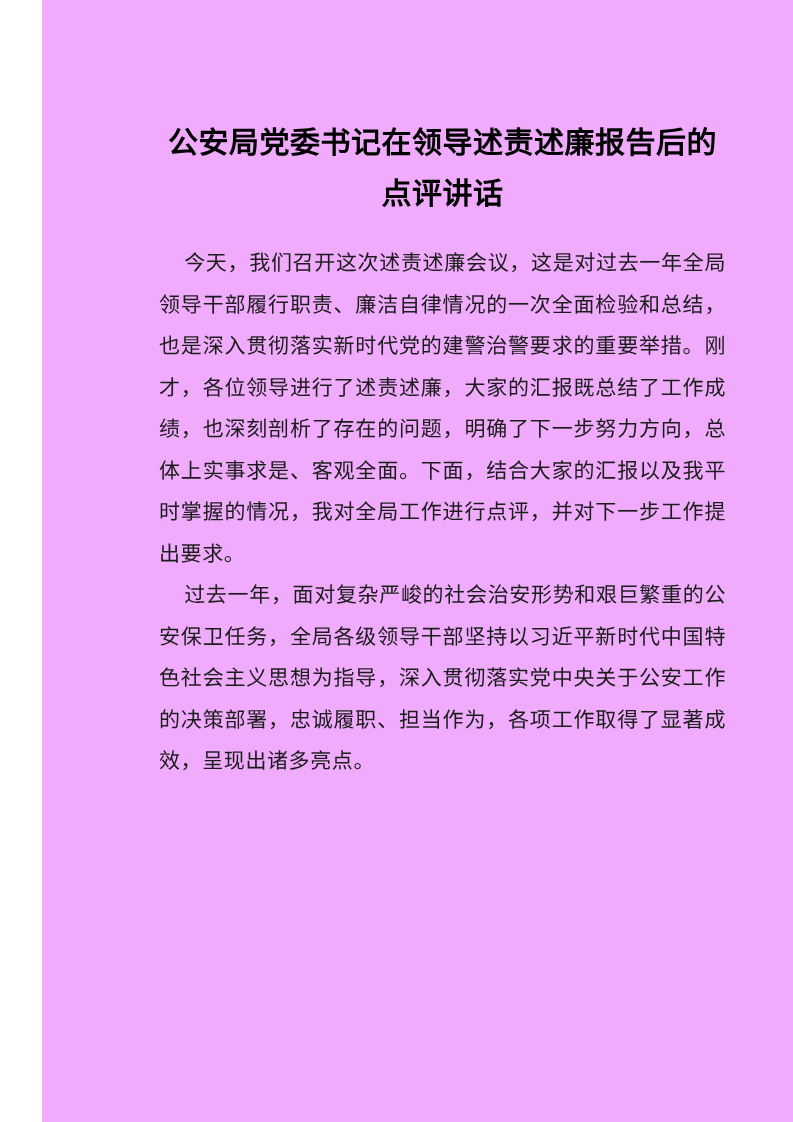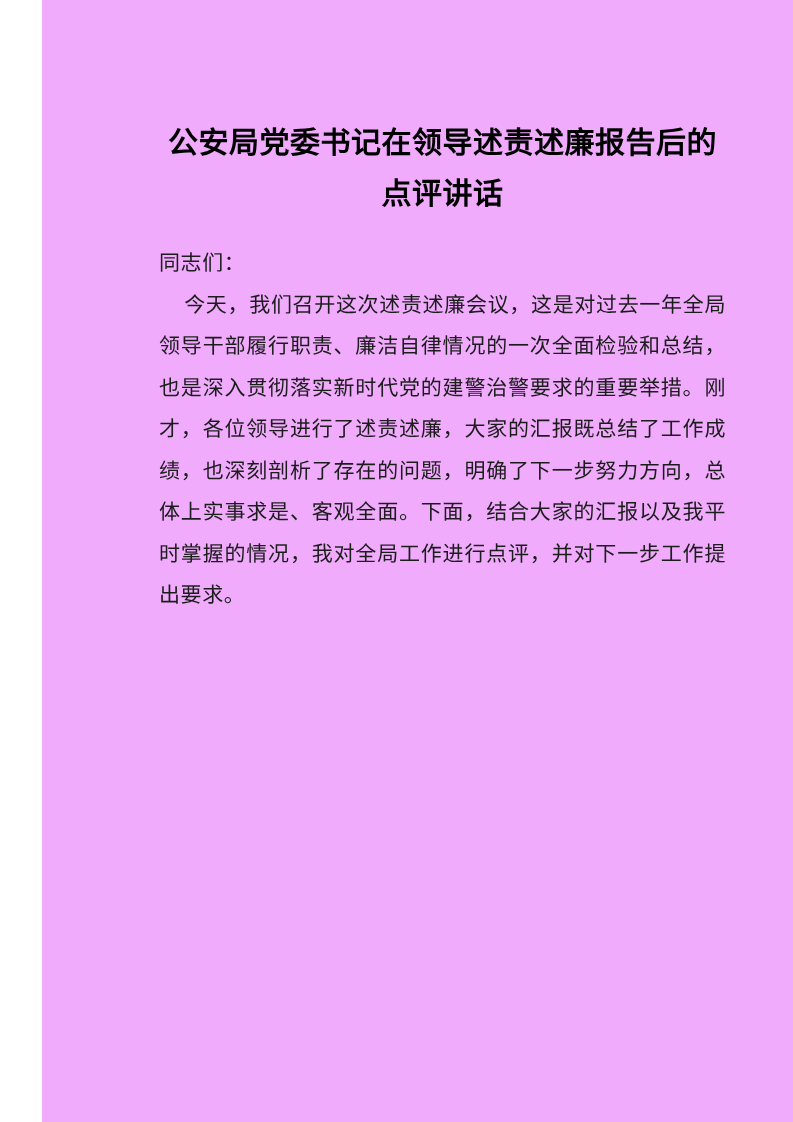--- a/index.html
+++ b/index.html
@@ -49,20 +49,20 @@
     text-indent: 0.55em;
   }
 </style>
 </head>
 <body>
 
 <div class="page">
   <h1 class="doc-title">公安局党委书记在领导述责述廉报告后的点评讲话</h1>
 
   <div class="doc-body">
-    <p class="salutation">同志们：</p>
 
     <p class="para-indent">今天，我们召开这次述责述廉会议，这是对过去一年全局领导干部履行职责、廉洁自律情况的一次全面检验和总结，也是深入贯彻落实新时代党的建警治警要求的重要举措。刚才，各位领导进行了述责述廉，大家的汇报既总结了工作成绩，也深刻剖析了存在的问题，明确了下一步努力方向，总体上实事求是、客观全面。下面，结合大家的汇报以及我平时掌握的情况，我对全局工作进行点评，并对下一步工作提出要求。</p>
 
 
+    <p class="para-indent">过去一年，面对复杂严峻的社会治安形势和艰巨繁重的公安保卫任务，全局各级领导干部坚持以习近平新时代中国特色社会主义思想为指导，深入贯彻落实党中央关于公安工作的决策部署，忠诚履职、担当作为，各项工作取得了显著成效，呈现出诸多亮点。</p>
 
   </div>
 </div>
 
 </body></html>

